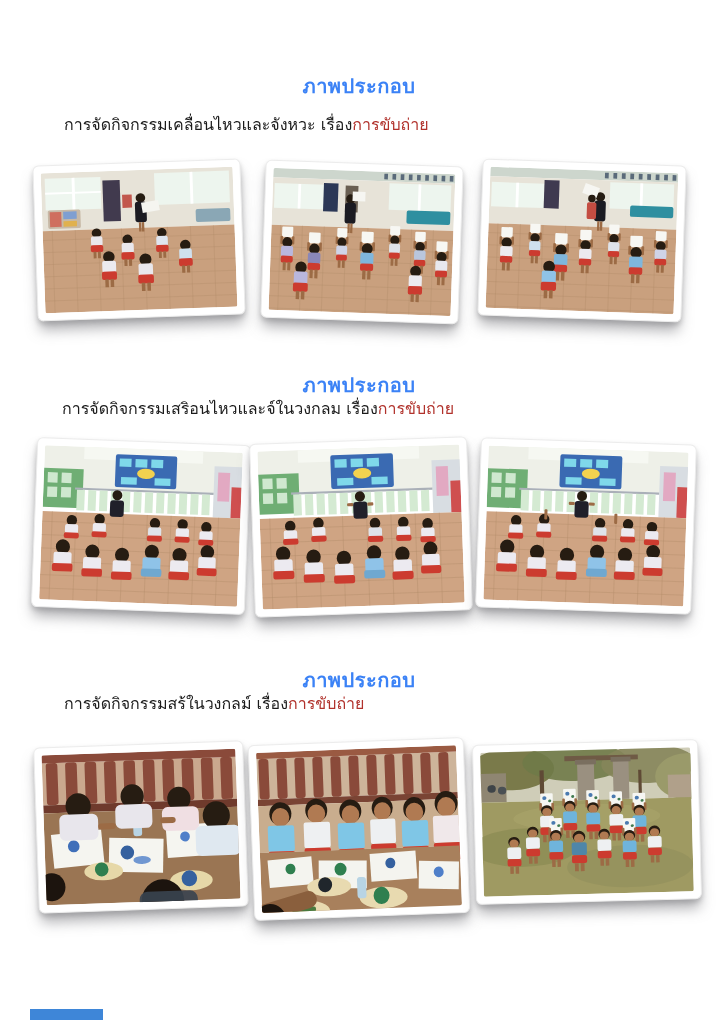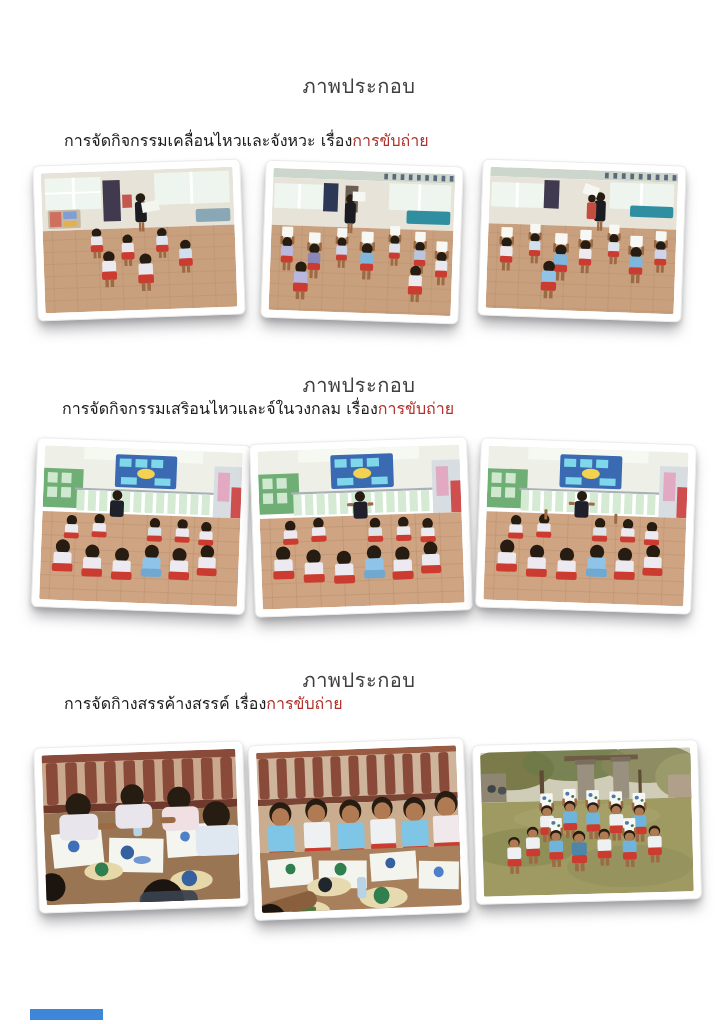--- a/index.html
+++ b/index.html
@@ -1,22 +1,22 @@
 <!DOCTYPE html>
 <html><head>
 <meta charset="utf-8">
 <style>
   html,body{margin:0;padding:0;background:#ffffff;}
   .page{position:relative;width:718px;height:1024px;background:#ffffff;overflow:hidden;
         font-family:"DejaVu Sans","Liberation Sans",sans-serif;}
   .heading{position:absolute;left:0;width:718px;text-align:center;
-           font-size:20px;font-weight:normal;color:#404040;letter-spacing:.5px;}
+           font-size:20px;font-weight:bold;color:#3b82f6;letter-spacing:.5px;}
   .h0{top:70px}.h1{top:369px}.h2{top:664px}
   .caption{position:absolute;font-size:16px;color:#1b1b1b;white-space:nowrap;}
-  .c0{left:64px;top:128px}.c1{left:62px;top:396px}.c2{left:64px;top:691px}
+  .c0{left:64px;top:112px}.c1{left:62px;top:396px}.c2{left:64px;top:691px}
   .caption .hl{color:#b1322c;}
   .photo-row{position:absolute;left:0;top:0;width:100%;height:100%;pointer-events:none;}
   figure.photo{margin:0;position:absolute;padding:7px;background:#ffffff;border-radius:6px;
     border:1px solid #ececec;
     box-shadow:0 11px 13px -2px rgba(105,105,112,.50), 0 3px 5px rgba(0,0,0,.18);}
   figure.photo svg{display:block;width:100%;height:100%;border-radius:2px;}
   .p00{left:35px;top:162px;width:192px;height:140px;transform:rotate(-2deg)}
   .p01{left:263px;top:163px;width:182px;height:142px;transform:rotate(2deg)}
   .p02{left:480px;top:162px;width:188px;height:141px;transform:rotate(2deg)}
   .p10{left:34px;top:441px;width:198px;height:154px;transform:rotate(2.2deg)}
@@ -495,21 +495,21 @@
           <circle cx="168" cy="98" r="6.875" fill="#261c12" opacity="1"></circle>
           <rect x="159.25" y="103" width="17.5" height="11.875" fill="#eceaf0" rx="2" opacity="1"></rect>
           <rect x="158" y="113.625" width="20" height="7.5" fill="#cc3b2f" rx="2" opacity="1"></rect>
           <rect x="128" y="62" width="3" height="10" fill="#9c6b45" rx="1" opacity="1"></rect>
           <rect x="58" y="60" width="3" height="10" fill="#9c6b45" rx="1" opacity="1"></rect>
         </svg>
       </figure>
     </div>
 
   <div class="heading h2">ภาพประกอบ</div>
-  <div class="caption c2"><span>การจัดกิางสรรค้างสรรค์ เรื่อง</span><span class="hl">การขับถ่าย</span></div>
+  <div class="caption c2"><span>การจัดกิจกรรมสร้ในวงกลม์ เรื่อง</span><span class="hl">การขับถ่าย</span></div>
   <div class="photo-row">
       <figure class="photo p20">
         <svg viewBox="0 0 200 150" preserveAspectRatio="none">
           <rect x="0" y="8" width="200" height="42" fill="#caa88e" rx="0" opacity="1"></rect>
           <rect x="4" y="8" width="12" height="42" fill="#8a4a3a" rx="3" opacity="1"></rect>
           <rect x="24" y="8" width="12" height="42" fill="#8a4a3a" rx="3" opacity="1"></rect>
           <rect x="44" y="8" width="12" height="42" fill="#8a4a3a" rx="3" opacity="1"></rect>
           <rect x="64" y="8" width="12" height="42" fill="#8a4a3a" rx="3" opacity="1"></rect>
           <rect x="84" y="8" width="12" height="42" fill="#8a4a3a" rx="3" opacity="1"></rect>
           <rect x="104" y="8" width="12" height="42" fill="#8a4a3a" rx="3" opacity="1"></rect>

